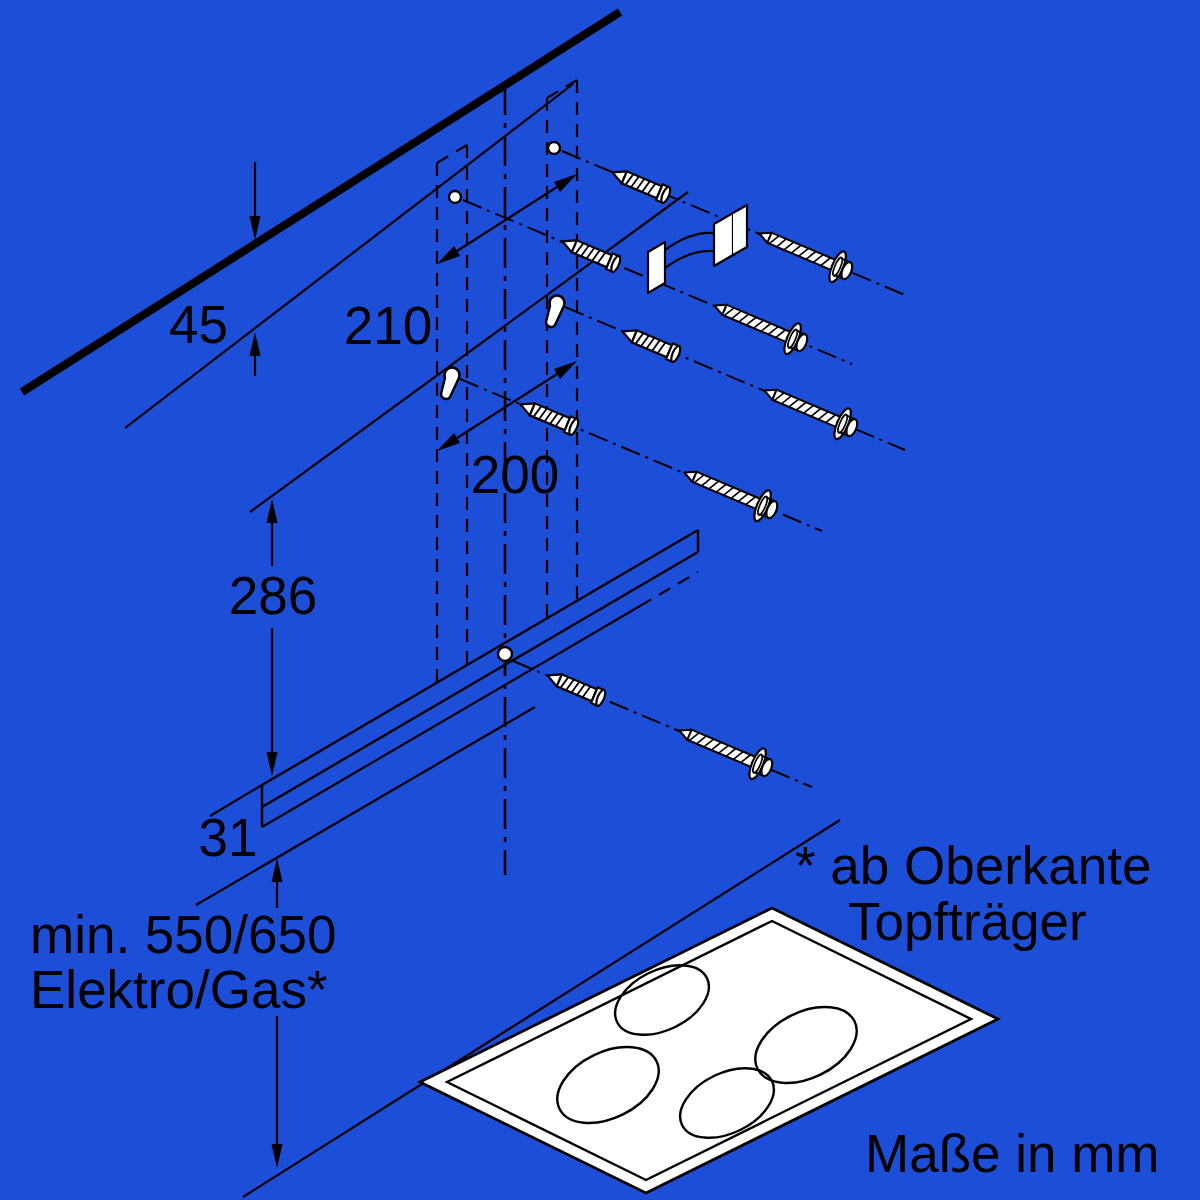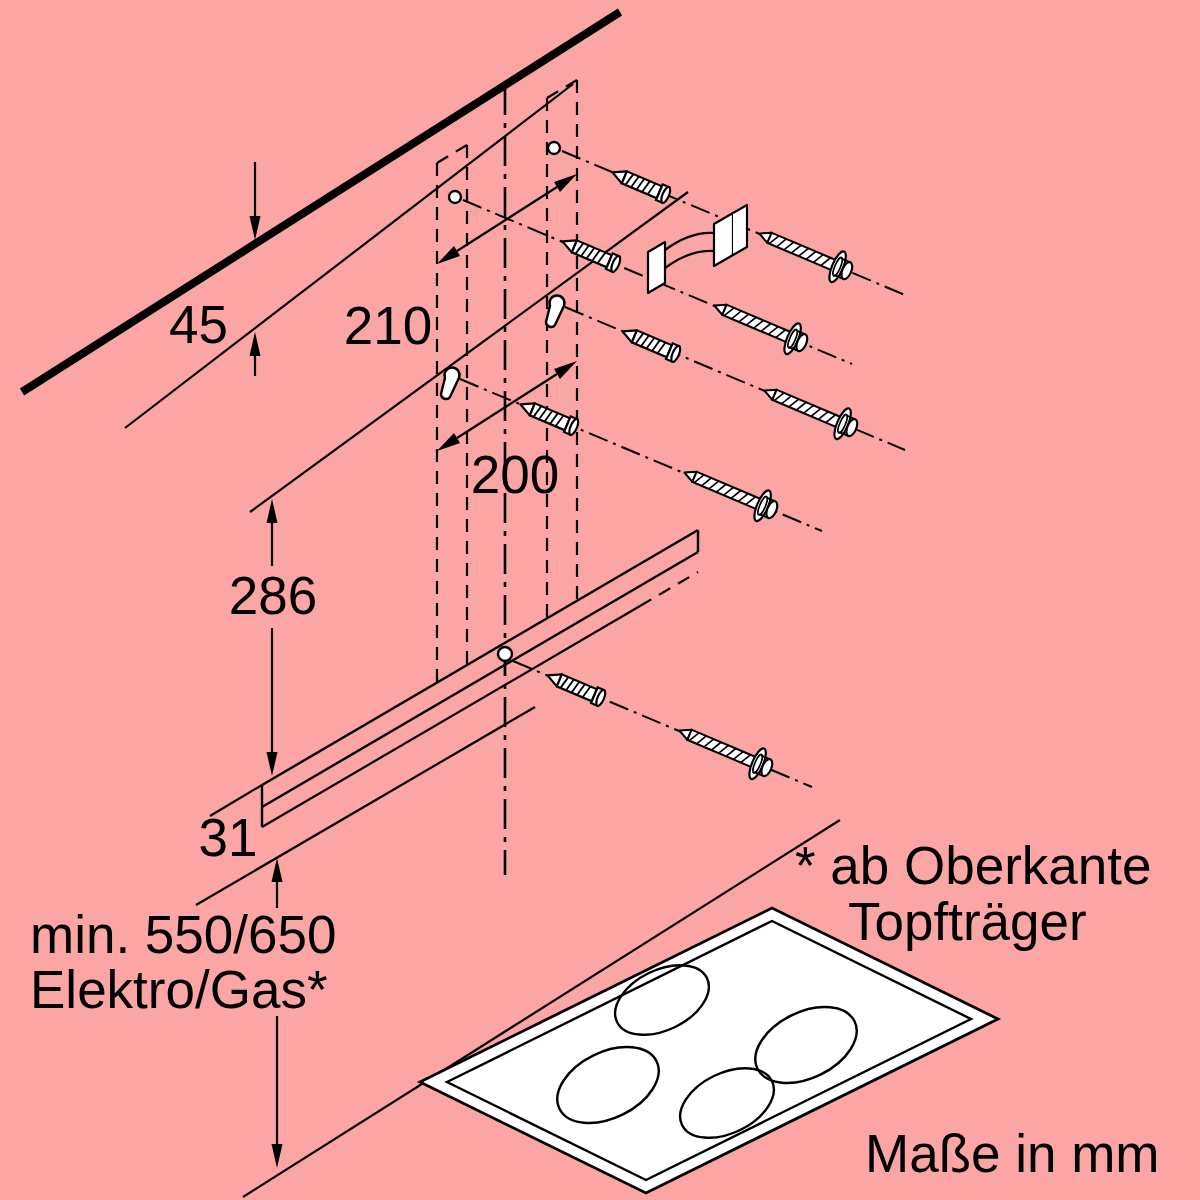--- a/index.html
+++ b/index.html
@@ -1,17 +1,17 @@
 <!DOCTYPE html>
 <html><head>
 <meta charset="utf-8">
 <style>
   html,body{margin:0;padding:0;background:#fff;}
   .stage{
-    width:1200px;height:1200px;background:#fca5a5;position:relative;
+    width:1200px;height:1200px;background:#1d4ed8;position:relative;
     font-family:"Liberation Sans", sans-serif;
   }
   svg text{
     font-family:"Liberation Sans", sans-serif;
     font-size:53px;
     fill:#000;
   }
   .ln{stroke:#000;stroke-width:2.2;fill:none;stroke-linecap:butt;}
   .ln-med{stroke:#000;stroke-width:2.4;fill:none;}
   .ln-thick{stroke:#000;stroke-width:8;fill:none;}

